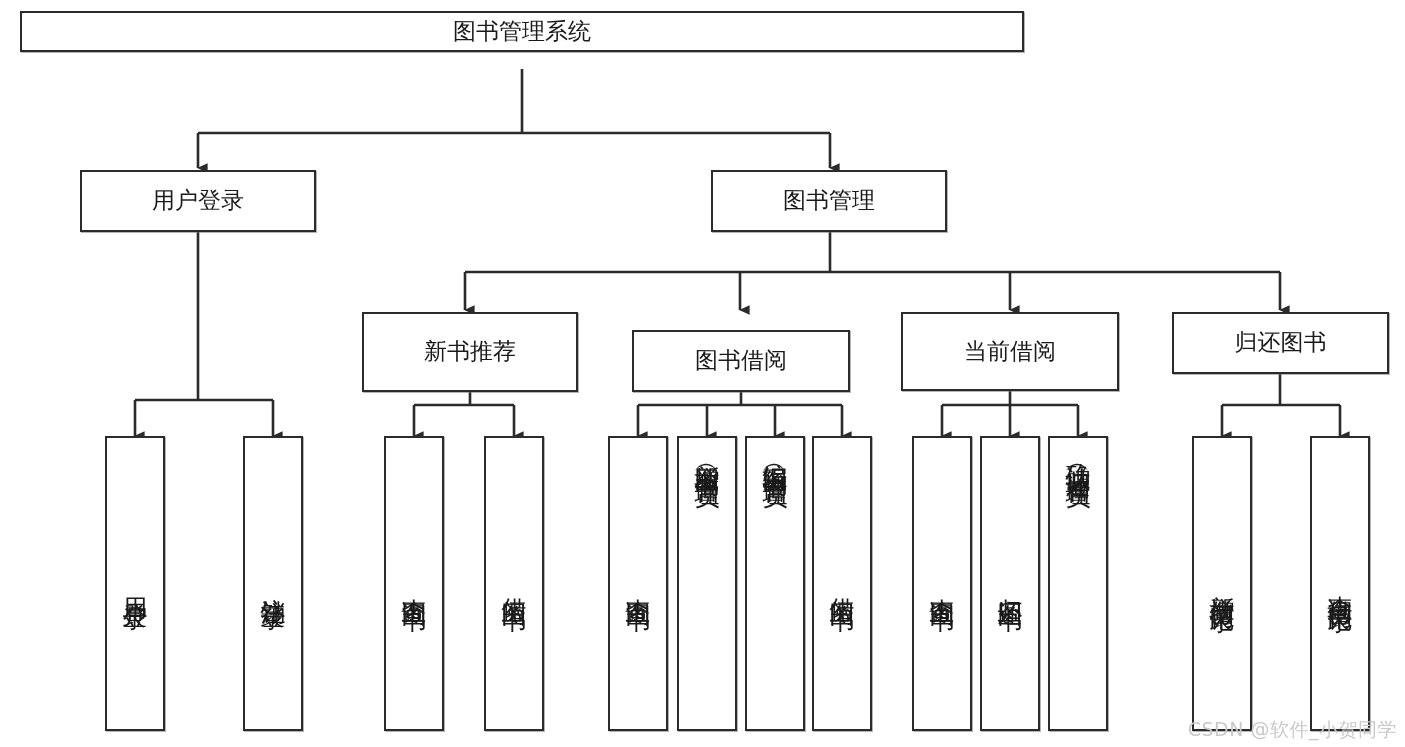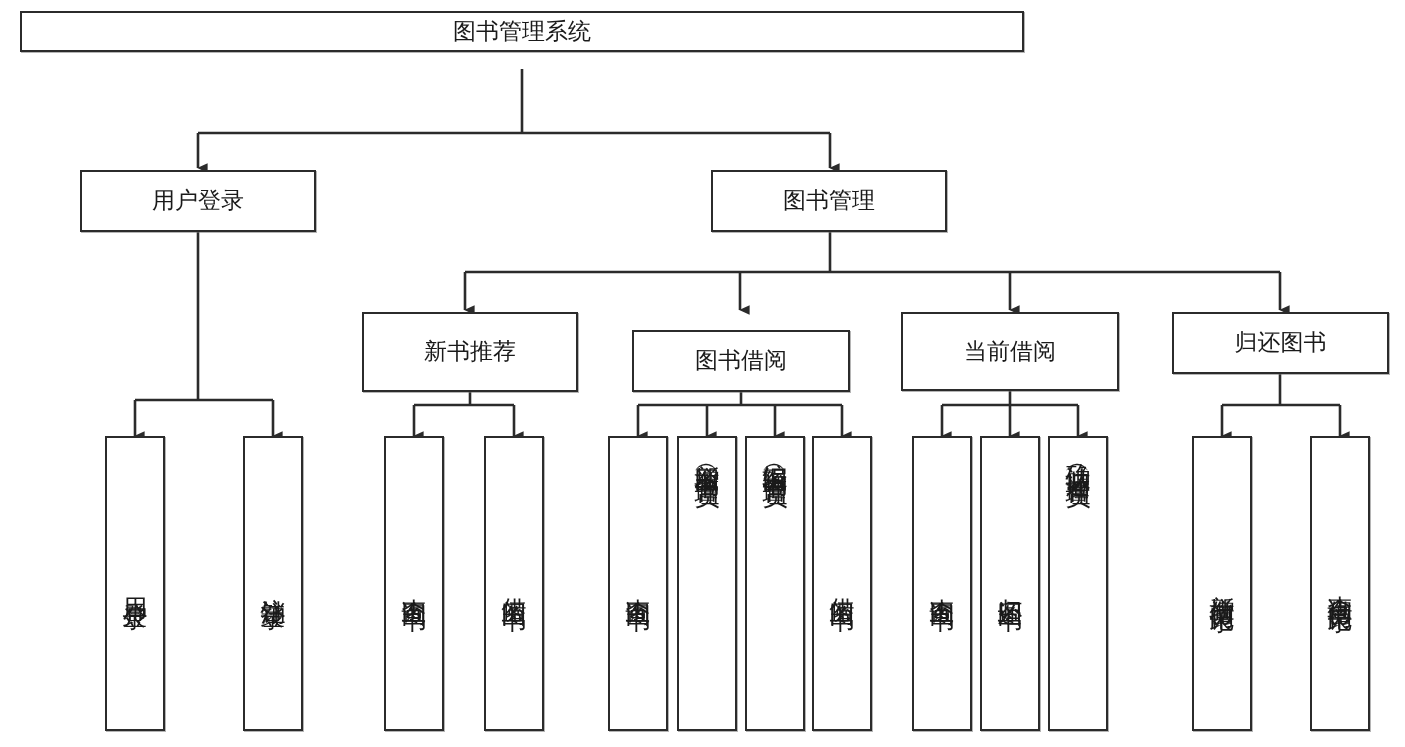--- a/index.html
+++ b/index.html
@@ -176,14 +176,15 @@
     <span class="lbl">确认归还（管理员）</span>
   </div>
 
   <div class="node v mid" style="left:1192px;top:436px;width:60px;height:295px;">
     <span class="lbl">新增借阅记录</span>
   </div>
   <div class="node v mid" style="left:1310px;top:436px;width:60px;height:295px;">
     <span class="lbl">查询借阅记录</span>
   </div>
 
+  <div class="watermark">CSDN @软件_小贺同学</div>
 
 </div>
 
 </body></html>

